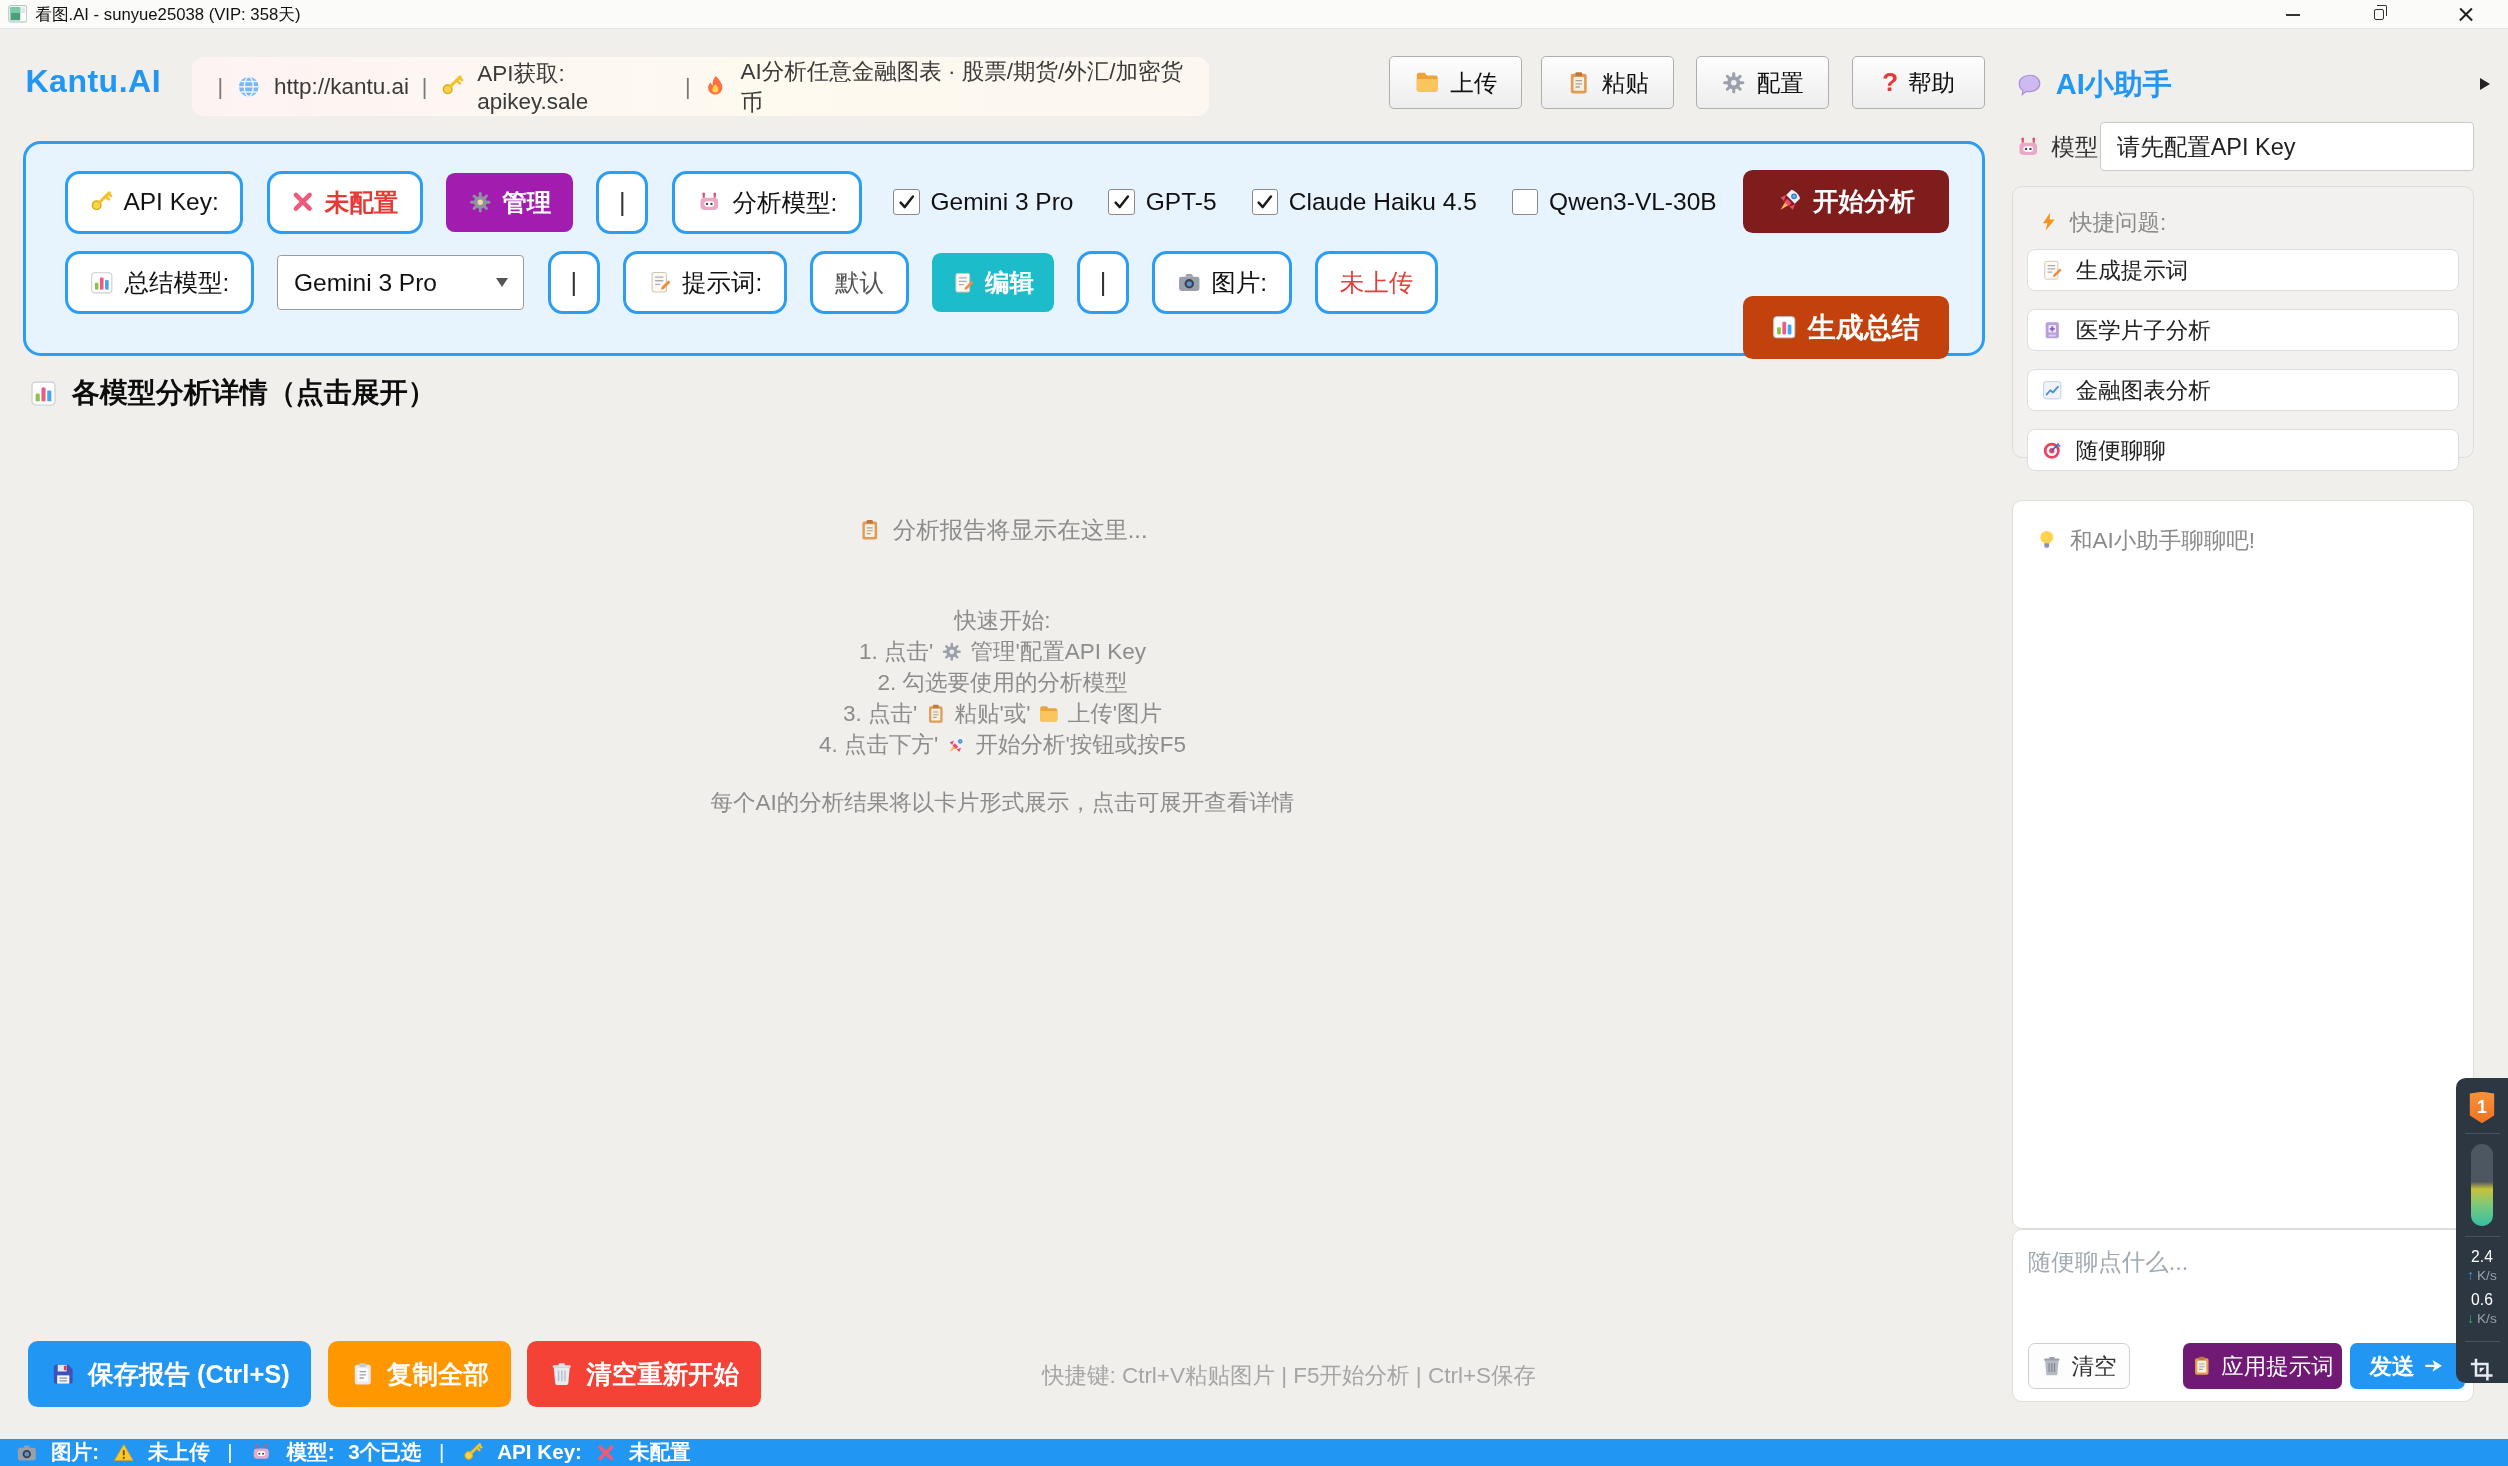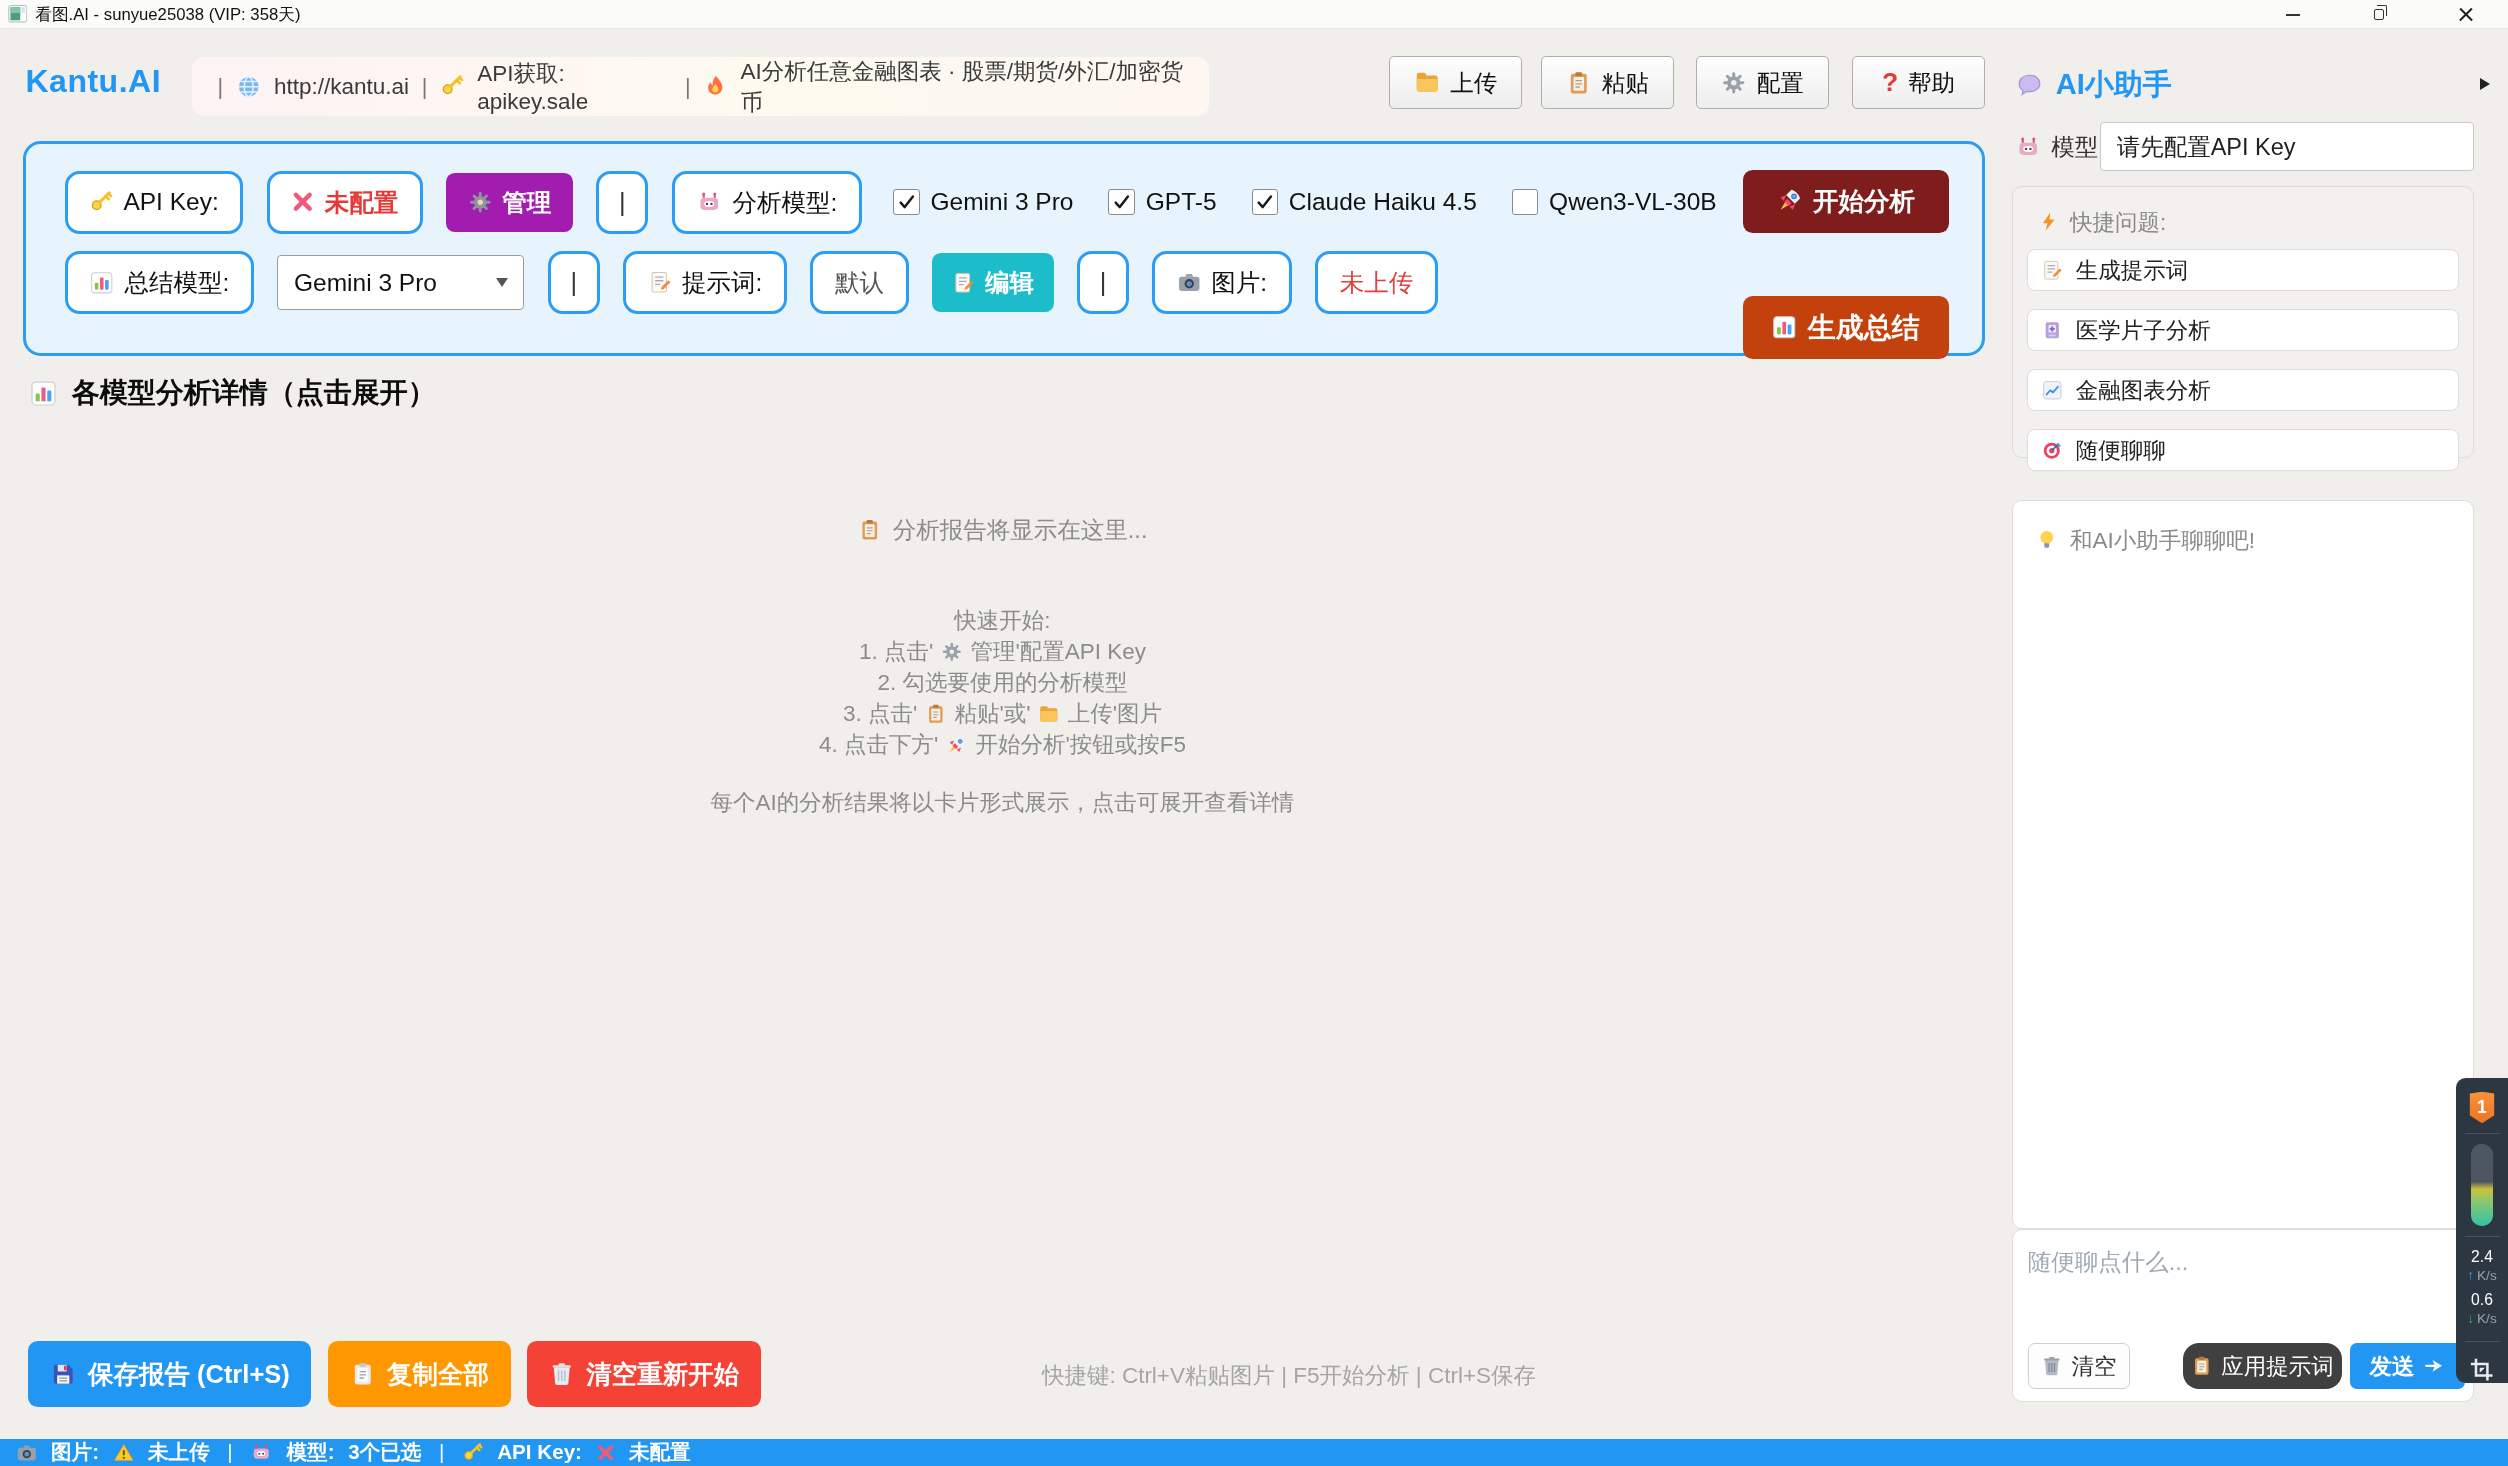--- a/index.html
+++ b/index.html
@@ -96,21 +96,21 @@
     border:1px solid #ddddda; border-radius:9.8px; padding:23.5px 21.6px;margin-top:12px; }
   .greeting{ display:flex; align-items:center; gap:11.8px; font-size:22.5px; color:#8a8a8a; }
   .inputcard{ position:absolute; left:2012px; top:1229px; width:462px; height:173px; background:#fff;
     border:1px solid #ddddda; border-radius:9.8px; padding:15.7px 14.7px; }
   .chatinput{ width:100%; height:71px; border:none; outline:none; resize:none; font-size:23.5px; color:#333; font-family:inherit; }
   .chatinput::placeholder{ color:#a0aab4; }
   .inputbtns{ position:absolute; left:14.7px; right:10.8px; bottom:11.8px; height:46px; }
   .ibtn{ position:absolute; top:0; height:46px; border-radius:6.9px; display:flex; align-items:center; justify-content:center;
     gap:8.8px; font-size:22.5px; cursor:pointer; border:none; font-family:inherit; }
   .ibtn-clear{ left:0; width:102px; background:#fdfdfd; border:1px solid #cfcfcf; color:#333; }
-  .ibtn-apply{ left:155px; width:159px; background:#404040; color:#fff;border-radius:16px; }
+  .ibtn-apply{ left:155px; width:159px; background:#701a75; color:#fff; }
   .ibtn-send{ left:322px; width:115px; background:#2196f3; color:#fff; font-weight:bold; }
 
   
   .netwidget{ position:absolute; left:2456px; top:1078px; width:52px; height:305px; background:#2d3742;
     border-radius:9.8px 0 0 9.8px; display:flex; flex-direction:column; align-items:center; padding-top:13.7px; z-index:50; }
   .nw-div{ width:35px; height:1px; background:#46525f; margin:9.8px 0; }
   .shield{ width:29px; height:32px; background:linear-gradient(180deg,#f8923c,#ef7222); border-radius:4.9px 4.9px 13.7px 13.7px;
     clip-path:polygon(50% 100%,92% 76%,92% 6%,50% 0,8% 6%,8% 76%); display:flex; align-items:center; justify-content:center;
     color:#fff; font-weight:bold; font-size:17.6px; }
   .capsule{ width:21.6px; height:84px; border-radius:10.8px;

